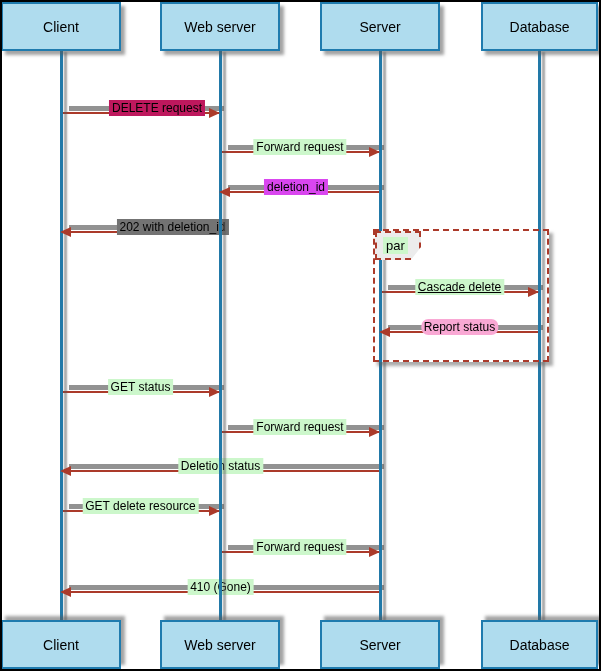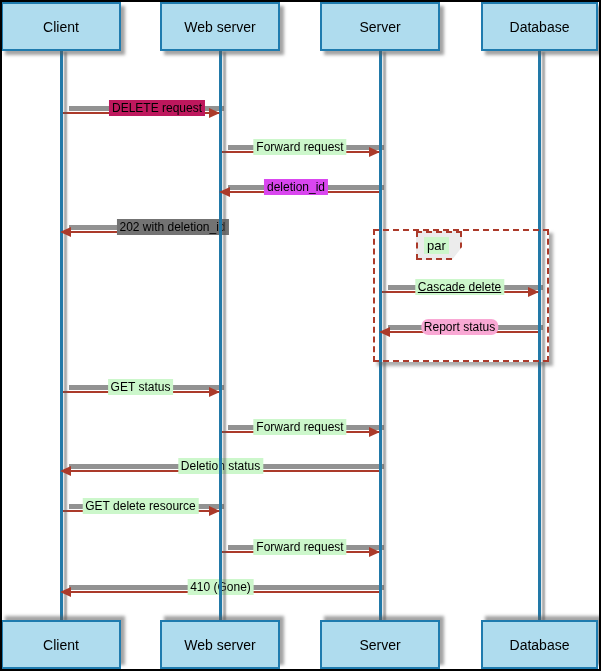--- a/index.html
+++ b/index.html
@@ -71,21 +71,21 @@
       <div class="msg-line" style="left: 220px; width: 160px; top: 551px; background: rgb(171, 58, 42);"></div>
       <div class="msg-label" style="left: 300px; top: 539px; background: rgb(204, 247, 203);">Forward request</div>
       <div class="msg-shadow" style="left: 69px; width: 315px; top: 585px;"></div>
       <div class="msg-line" style="left: 61px; width: 319px; top: 591px; background: rgb(171, 58, 42);"></div>
       <div class="msg-label" style="left: 220.5px; top: 579px; background: rgb(204, 247, 203); text-align: right;">410 (Gone)</div>
       <div class="lifeline" style="left: 60px; top: 51px; height: 569px; background: rgb(34, 121, 168);"></div>
       <div class="lifeline" style="left: 219px; top: 51px; height: 569px; background: rgb(34, 121, 168);"></div>
       <div class="lifeline" style="left: 379px; top: 51px; height: 569px; background: rgb(34, 121, 168);"></div>
       <div class="lifeline" style="left: 538px; top: 51px; height: 569px; background: rgb(34, 121, 168);"></div>
       <div class="fragment" style="left: 373px; top: 229px; width: 176px; height: 133px; border: 2px dashed rgb(171, 58, 42);"></div>
-      <div class="frag-label" style="left: 375px; top: 231px; background: rgb(236, 236, 236); border: 2px dashed rgb(171, 58, 42); margin-left: 41px;">
+      <div class="frag-label" style="left: 375px; top: 231px; background: rgb(236, 236, 236); border: 2px dashed rgb(171, 58, 42);">
         <span class="frag-op-text" style="background: rgb(204, 247, 203);">par</span>
       </div>
       <div class="arrow r" style="left: 209px; top: 108px; border-left: 11px solid rgb(171, 58, 42);"></div>
       <div class="arrow r" style="left: 369px; top: 147px; border-left: 11px solid rgb(171, 58, 42);"></div>
       <div class="arrow l" style="left: 219px; top: 187px; border-right: 11px solid rgb(171, 58, 42);"></div>
       <div class="arrow l" style="left: 60px; top: 227px; border-right: 11px solid rgb(171, 58, 42);"></div>
       <div class="arrow r" style="left: 528px; top: 287px; border-left: 11px solid rgb(171, 58, 42);"></div>
       <div class="arrow l" style="left: 379px; top: 327px; border-right: 11px solid rgb(171, 58, 42);"></div>
       <div class="arrow r" style="left: 209px; top: 387px; border-left: 11px solid rgb(171, 58, 42);"></div>
       <div class="arrow r" style="left: 369px; top: 427px; border-left: 11px solid rgb(171, 58, 42);"></div>

